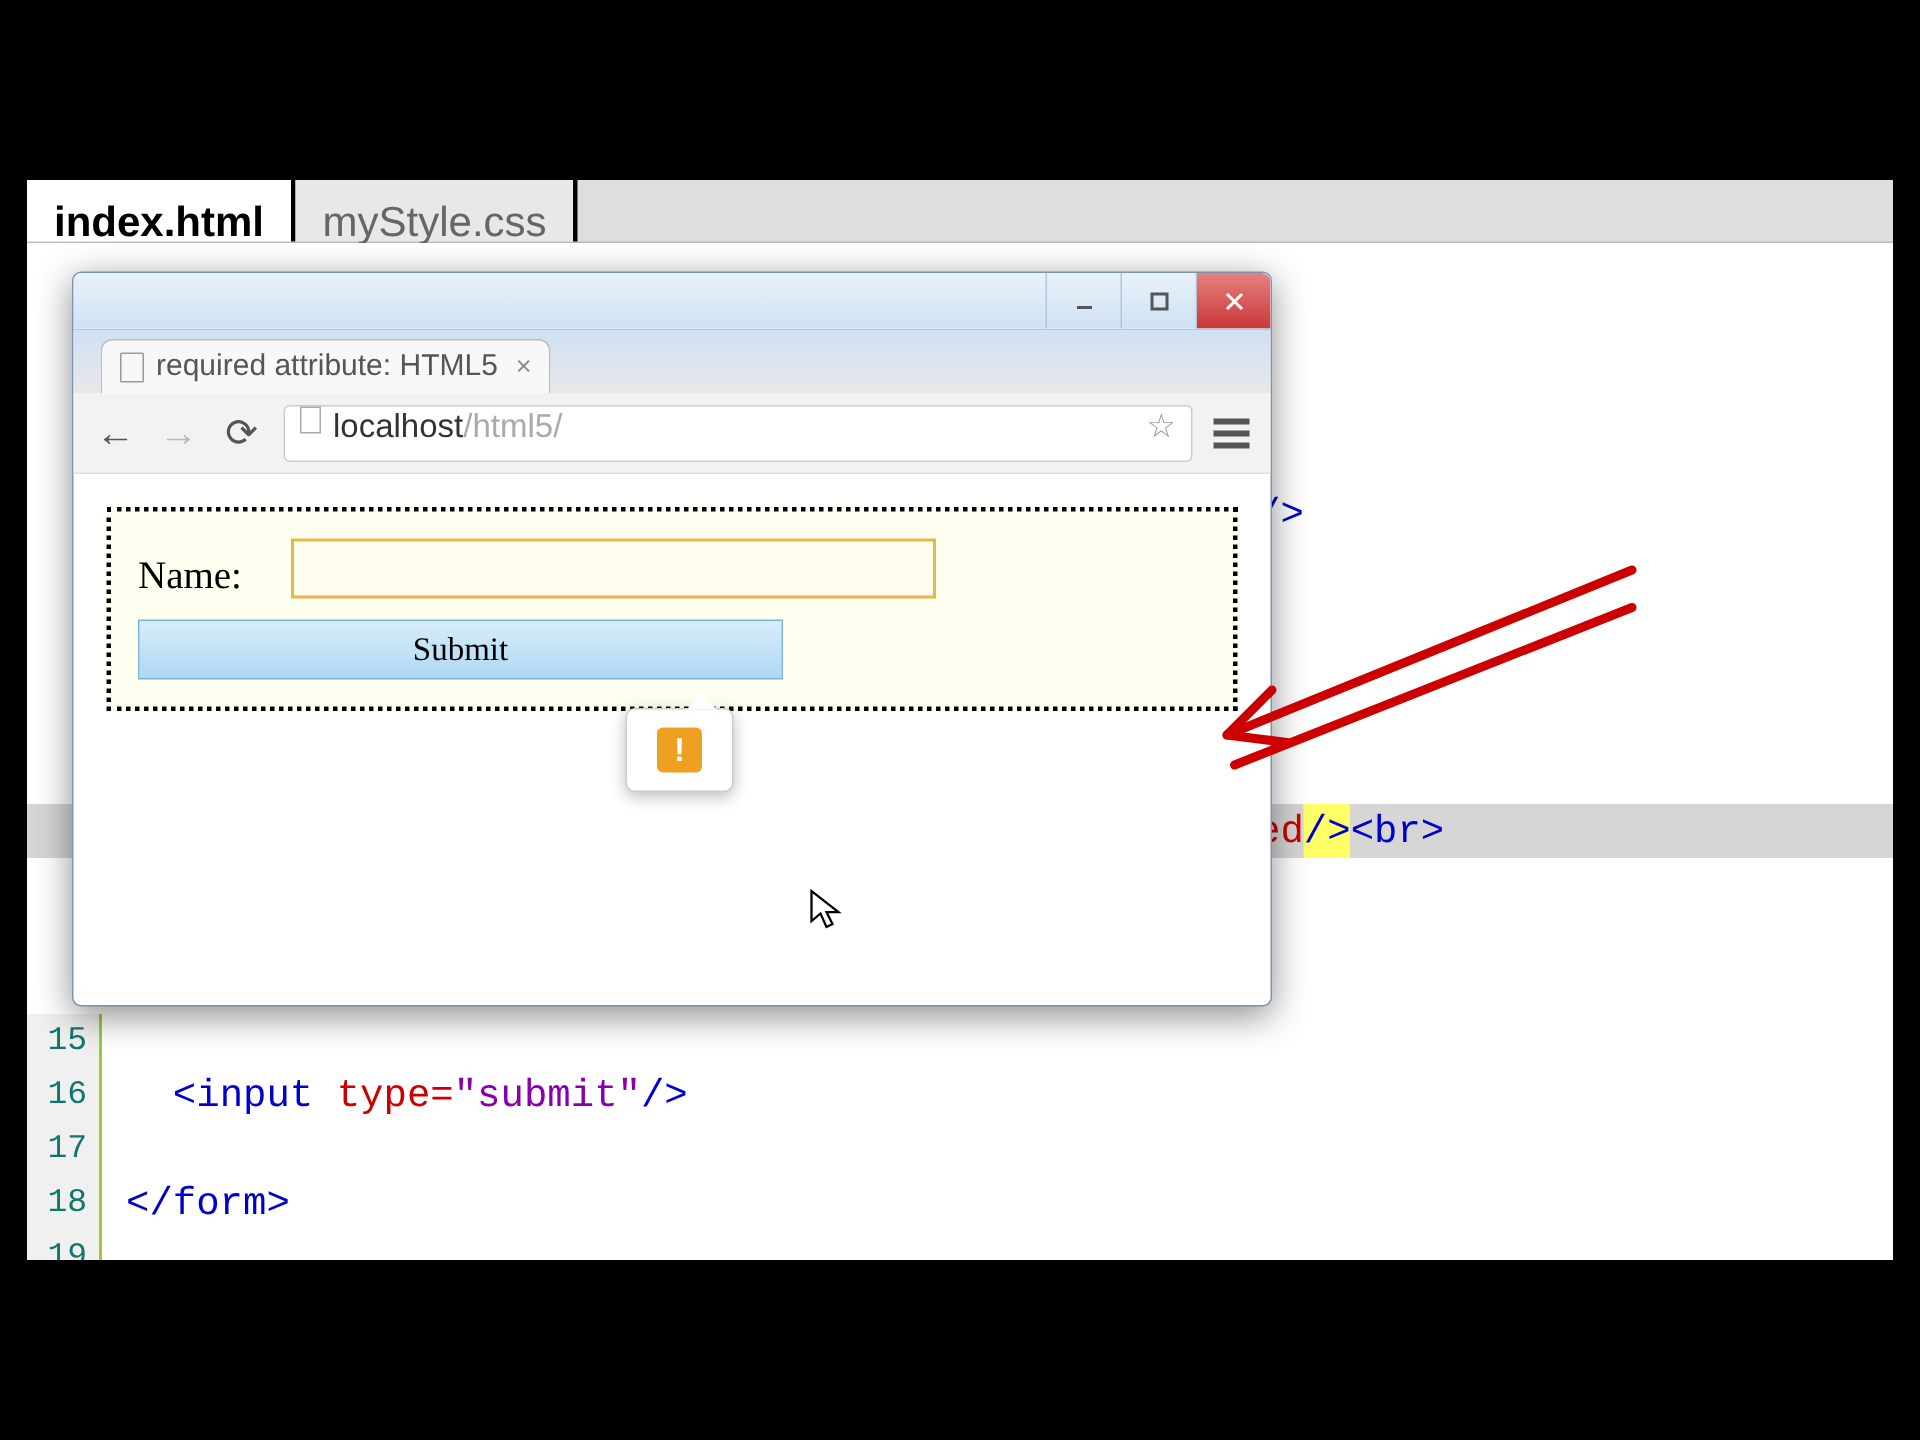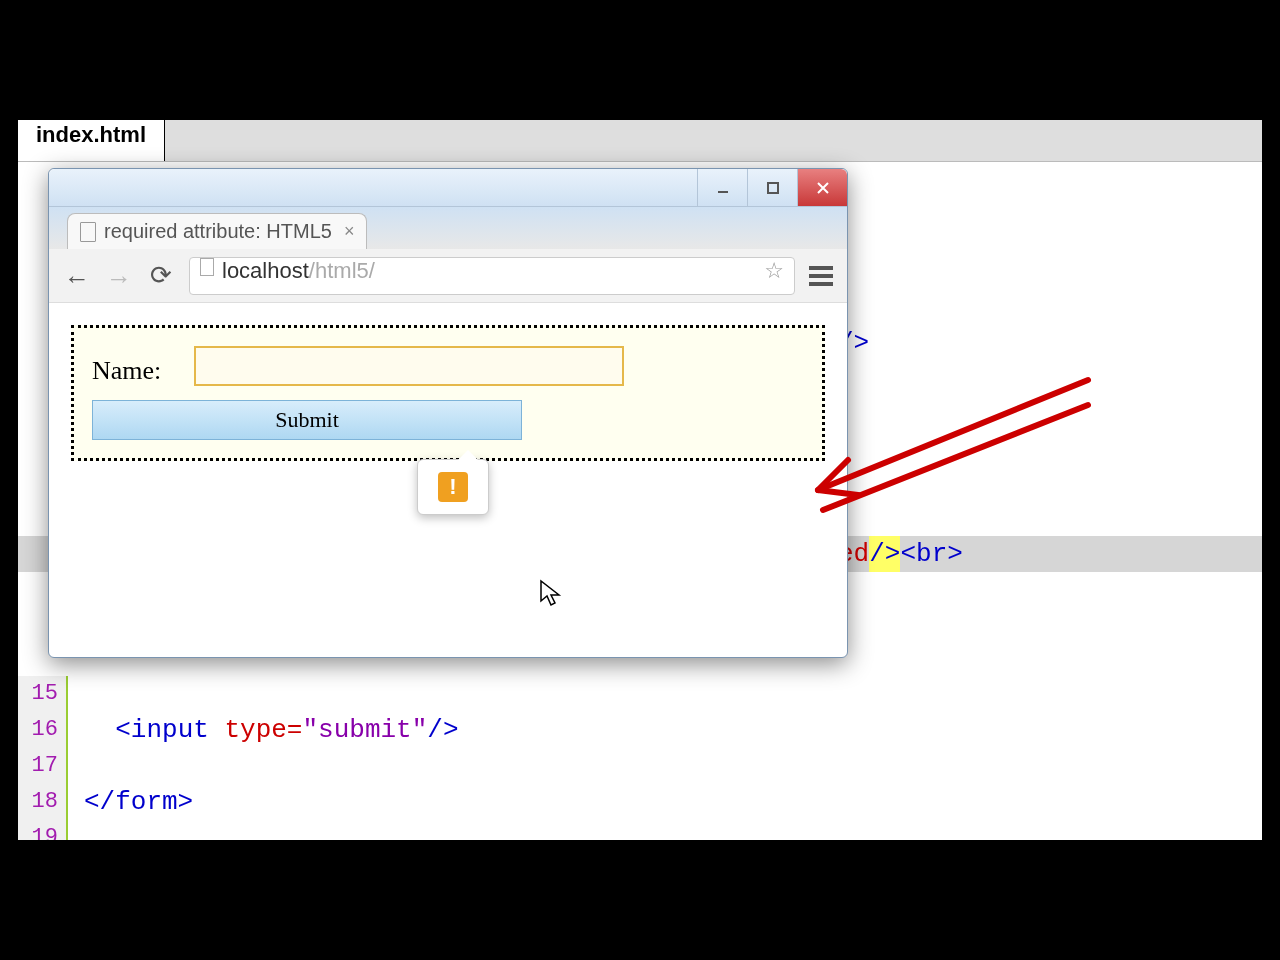--- a/index.html
+++ b/index.html
@@ -28,24 +28,24 @@
     background: #f5f5f5;
   }
   
   .editor-tabs {
     display: flex;
     height: 42px;
     background: #dedede;
     border-bottom: 1px solid #bbb;
   }
   .editor-tab {
-    padding: 2px 18px;
-    font-size: 22px;
+    padding: 12px 18px;
+    font-size: 28px;
     font-family: "Segoe UI", Tahoma, sans-serif;
-    border-right: 1px solid #000000;
+    border-right: 3px solid #000000;
     background: #e8e8e8;
     color: #666;
   }
   .editor-tab.active {
     background: #fff;
     color: #000;
     font-weight: bold;
   }
   
   .code-editor {
@@ -64,41 +64,41 @@
     height: 36px;
     line-height: 36px;
   }
   .code-line.highlighted {
     background: #d6d6d6;
   }
   .line-num {
     width: 50px;
     text-align: right;
     padding-right: 8px;
-    color: #a21caf;
+    color: #0f766e;
     background: #f0f0f0;
     border-right: 2px solid #9acd32;
     font-size: 22px;
   }
   .code-content {
     padding-left: 16px;
     white-space: pre;
   }
   .tag-blue { color: #0000cc; }
   .attr-red { color: #cc0000; }
   .val-purple { color: #8800aa; }
   .highlight-yellow { background: #ffff66; }
 
   
   .code-spacer { height: 384px; }
 
   
   .browser-window {
     position: absolute;
-    top: 48px;
+    top: 61px;
     left: 30px;
     width: 800px;
     height: 490px;
     background: #fff;
     border: 1px solid #7a94b0;
     border-radius: 6px;
     box-shadow: 0 6px 24px rgba(0,0,0,0.45);
     overflow: visible;
   }
   .titlebar {
@@ -305,20 +305,21 @@
 </head>
 <body>
 
 <div class="letterbox-top"></div>
 <div class="letterbox-bottom"></div>
 
 <div class="content-area">
 
   <div class="editor-tabs">
     <div class="editor-tab active">index.html</div>
+    <div class="editor-tab">myStyle.css</div>
   </div>
 
   <div class="code-editor">
 
     <div style="position:absolute; top:166px; left:820px;">
       <span class="tag-blue">/&gt;</span>
     </div>
     <div class="code-line highlighted" style="position:absolute; top:374px; left:0; right:0;">
       <div style="width:820px"></div>
       <span class="attr-red">ed</span>

